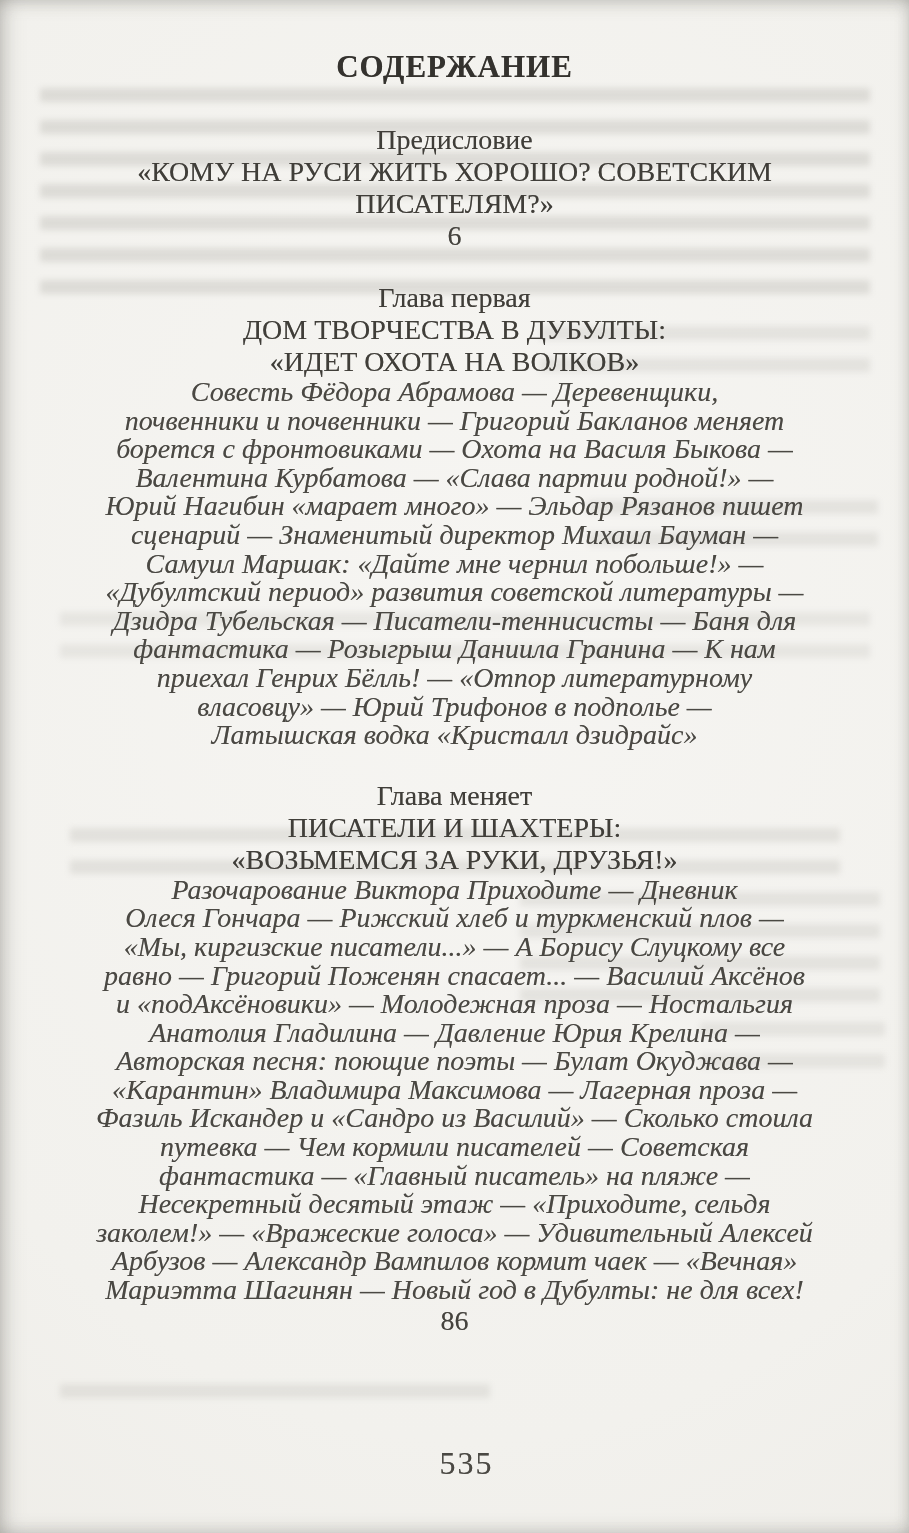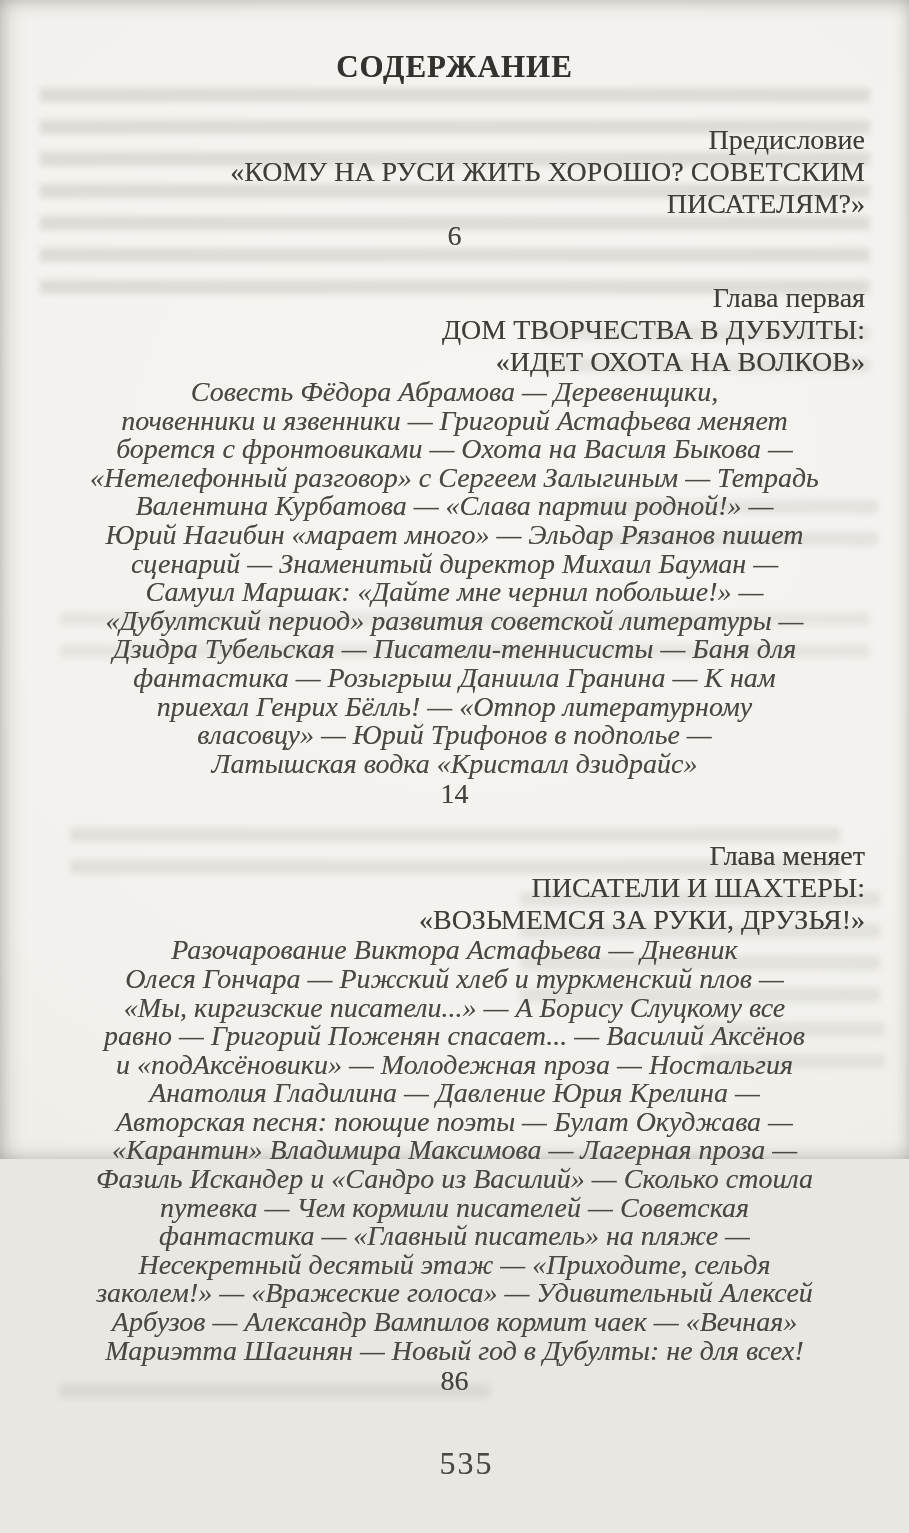--- a/index.html
+++ b/index.html
@@ -2,21 +2,21 @@
 <html lang="ru"><head>
 <meta charset="utf-8">
 <style>
   html,body{margin:0;padding:0;}
   body{
     width:909px;height:1533px;overflow:hidden;
     background:#e9e7e2;
     font-family:"Liberation Serif","DejaVu Serif",serif;
   }
   .page{
-    position:relative;width:909px;height:1159px;
+    position:relative;width:909px;height:1533px;
     background:
       radial-gradient(ellipse 120% 90% at 52% 40%, #f6f5f2 0%, #f2f1ed 60%, #eceae5 100%);
     box-shadow:
       inset 10px 0 22px -8px rgba(100,98,92,.38),
       inset -8px 0 18px -8px rgba(120,118,112,.28),
       inset 0 10px 20px -10px rgba(120,118,112,.30),
       inset 0 -10px 20px -10px rgba(120,118,112,.22);
     box-sizing:border-box;
     padding-top:50px;
     text-align:center;
@@ -45,21 +45,20 @@
     font-size:31px;line-height:34px;font-weight:700;
     letter-spacing:1px;color:#34322e;
     text-shadow:0 0 .6px rgba(52,50,46,.55);
   }
   #toc{position:relative;z-index:2;margin:0 44px;}
   .sec{margin:0 0 30px 0;}
   .head-line{
     font-size:28px;line-height:32px;font-weight:400;
     color:#403e39;
     text-shadow:0 0 .6px rgba(64,62,57,.5);
-    text-align:right;
   }
   .sum-line{
     font-size:28px;line-height:28.6px;font-style:italic;
     color:#4a4843;
     text-shadow:0 0 .6px rgba(74,72,67,.45);
     white-space:nowrap;
   }
   .page-ref{
     font-size:28px;line-height:32px;color:#45433e;
     text-shadow:0 0 .6px rgba(69,67,62,.5);
@@ -92,40 +91,38 @@
         <div class="head-line">Предисловие</div>
         <div class="head-line">«КОМУ НА РУСИ ЖИТЬ ХОРОШО? СОВЕТСКИМ</div>
         <div class="head-line">ПИСАТЕЛЯМ?»</div>
         <div class="page-ref">6</div>
       </section>
       <section class="sec">
         <div class="head-line">Глава первая</div>
         <div class="head-line">ДОМ ТВОРЧЕСТВА В ДУБУЛТЫ:</div>
         <div class="head-line">«ИДЕТ ОХОТА НА ВОЛКОВ»</div>
         <div class="sum-line">Совесть Фёдора Абрамова — Деревенщики,</div>
-        <div class="sum-line">почвенники и язвенники — Григорий Астафьева меняет</div>
+        <div class="sum-line">почвенники и почвенники — Григорий Бакланов меняет</div>
         <div class="sum-line">борется с фронтовиками — Охота на Василя Быкова —</div>
-        <div class="sum-line">«Нетелефонный разговор» с Сергеем Залыгиным — Тетрадь</div>
         <div class="sum-line">Валентина Курбатова — «Слава партии родной!» —</div>
         <div class="sum-line">Юрий Нагибин «марает много» — Эльдар Рязанов пишет</div>
         <div class="sum-line">сценарий — Знаменитый директор Михаил Бауман —</div>
         <div class="sum-line">Самуил Маршак: «Дайте мне чернил побольше!» —</div>
         <div class="sum-line">«Дубултский период» развития советской литературы —</div>
         <div class="sum-line">Дзидра Тубельская — Писатели-теннисисты — Баня для</div>
         <div class="sum-line">фантастика — Розыгрыш Даниила Гранина — К нам</div>
         <div class="sum-line">приехал Генрих Бёлль! — «Отпор литературному</div>
         <div class="sum-line">власовцу» — Юрий Трифонов в подполье —</div>
         <div class="sum-line">Латышская водка «Кристалл дзидрайс»</div>
-        <div class="page-ref">14</div>
       </section>
       <section class="sec">
         <div class="head-line">Глава меняет</div>
         <div class="head-line">ПИСАТЕЛИ И ШАХТЕРЫ:</div>
         <div class="head-line">«ВОЗЬМЕМСЯ ЗА РУКИ, ДРУЗЬЯ!»</div>
-        <div class="sum-line">Разочарование Виктора Астафьева — Дневник</div>
+        <div class="sum-line">Разочарование Виктора Приходите — Дневник</div>
         <div class="sum-line">Олеся Гончара — Рижский хлеб и туркменский плов —</div>
         <div class="sum-line">«Мы, киргизские писатели...» — А Борису Слуцкому все</div>
         <div class="sum-line">равно — Григорий Поженян спасает... — Василий Аксёнов</div>
         <div class="sum-line">и «подАксёновики» — Молодежная проза — Ностальгия</div>
         <div class="sum-line">Анатолия Гладилина — Давление Юрия Крелина —</div>
         <div class="sum-line">Авторская песня: поющие поэты — Булат Окуджава —</div>
         <div class="sum-line">«Карантин» Владимира Максимова — Лагерная проза —</div>
         <div class="sum-line">Фазиль Искандер и «Сандро из Василий» — Сколько стоила</div>
         <div class="sum-line">путевка — Чем кормили писателей — Советская</div>
         <div class="sum-line">фантастика — «Главный писатель» на пляже —</div>

